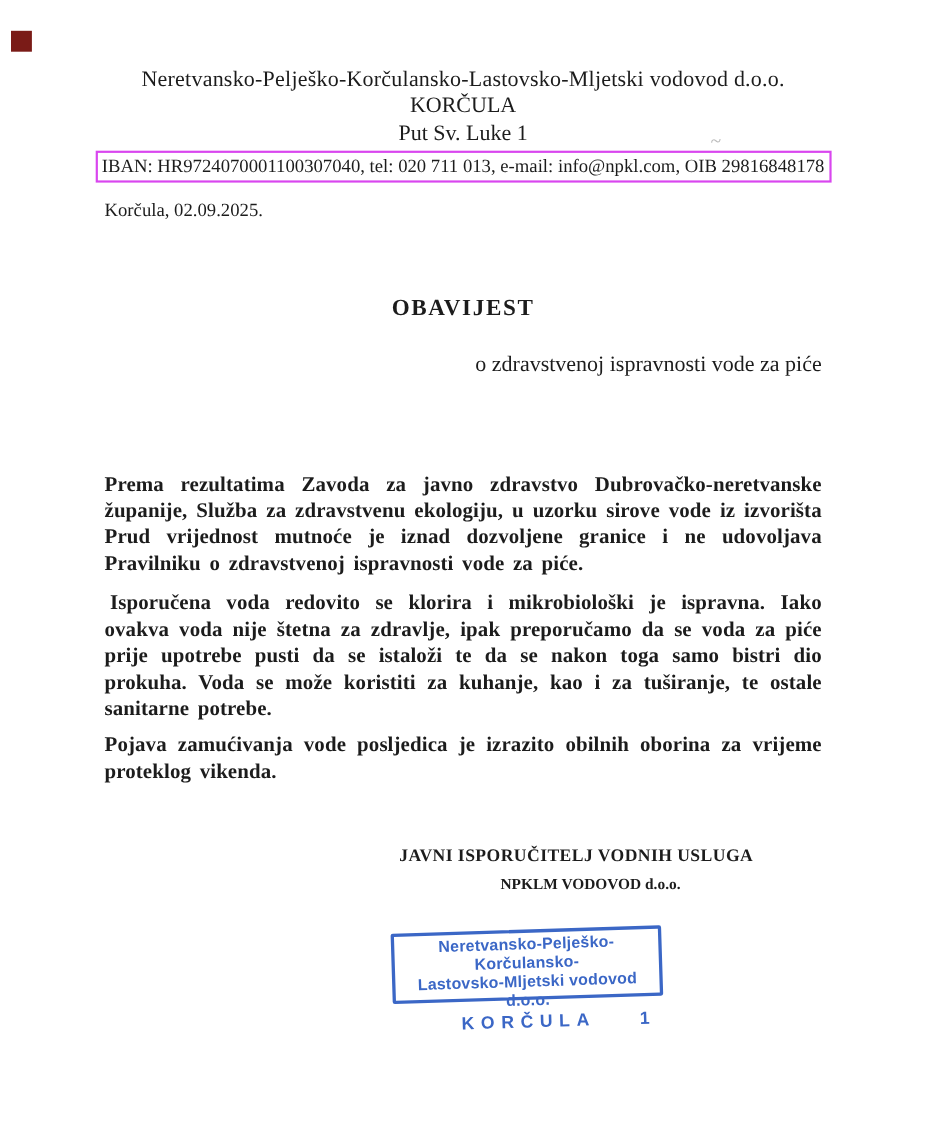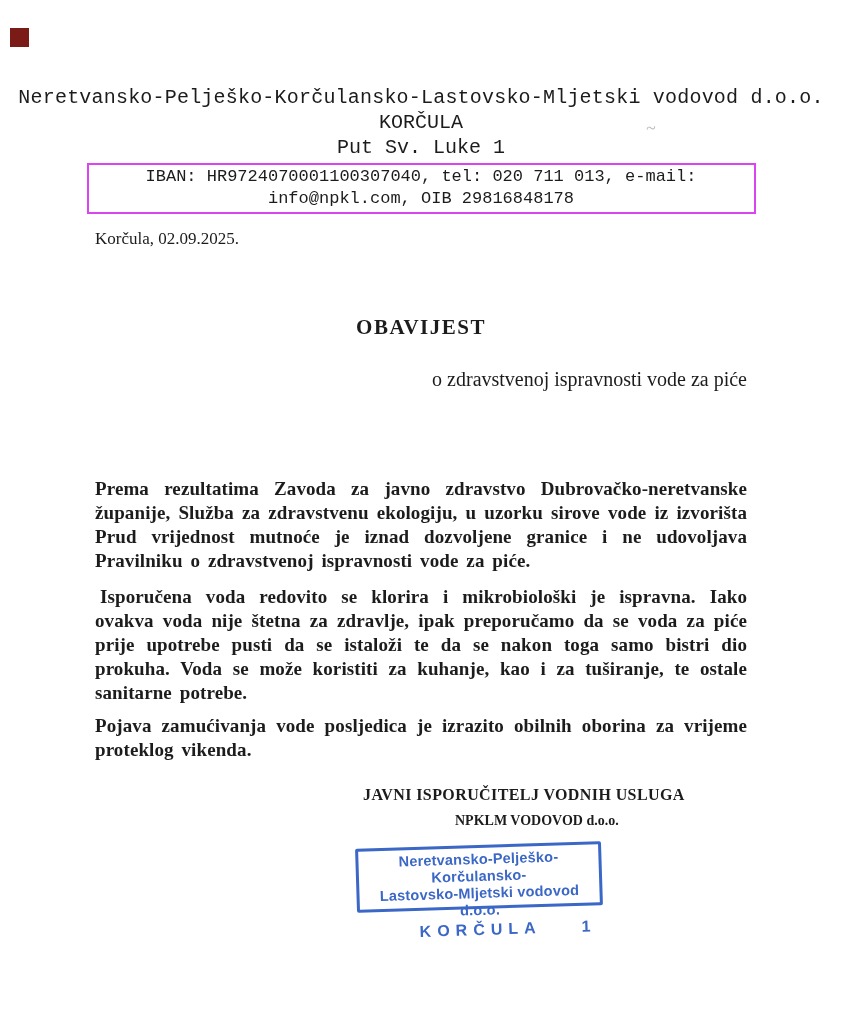--- a/index.html
+++ b/index.html
@@ -27,23 +27,22 @@
   .scan-squiggle {
     position: absolute;
     left: 646px;
     top: 118px;
     font-size: 18px;
     color: #b9b9b9;
     transform: rotate(-4deg);
     letter-spacing: -2px;
   }
   .header {
-    padding-top: 86px;
+    padding-top: 60px;
     text-align: center;
-    font-family: Liberation Mono, monospace;
   }
   .company-name {
     font-size: 20px;
     line-height: 24px;
     letter-spacing: 0.2px;
   }
   .city-line, .address-line {
     font-size: 20px;
     line-height: 25px;
   }
@@ -83,21 +82,21 @@
     font-weight: bold;
     line-height: 24px;
     text-align: justify;
     word-spacing: 3px;
     letter-spacing: 0.1px;
   }
   .par-1 { margin-top: 86px; }
   .par-2 { margin-top: 9px; }
   .par-3 { margin-top: 12px; text-indent: 5px; }
   .sig-line-1 {
-    margin-top: 24px;
+    margin-top: 56px;
     margin-left: 268px;
     font-size: 16px;
     font-weight: bold;
     letter-spacing: 0.4px;
   }
   .sig-line-2 {
     margin-top: 9px;
     margin-left: 360px;
     font-size: 14px;
     font-weight: bold;

